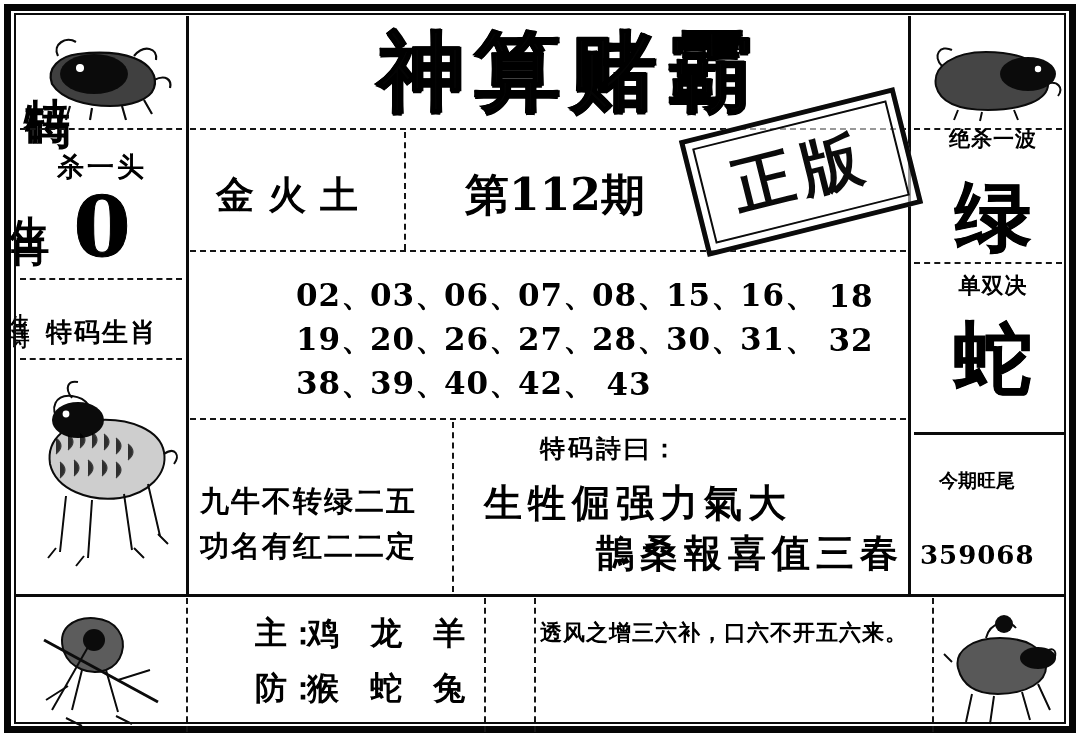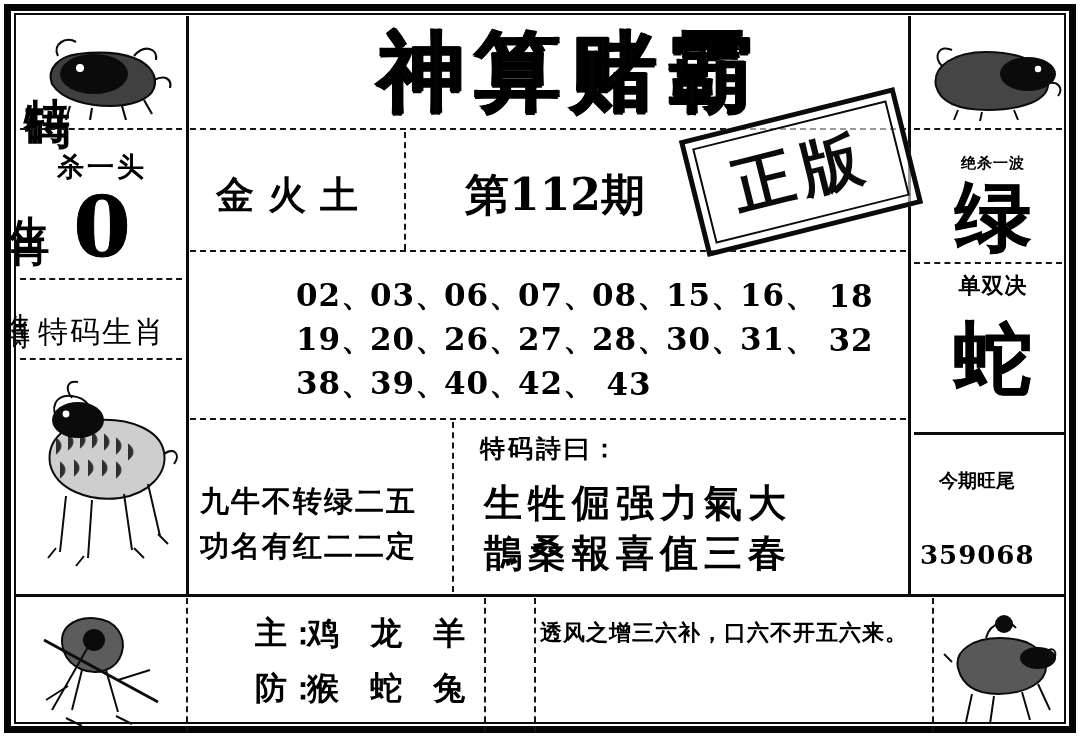--- a/index.html
+++ b/index.html
@@ -79,21 +79,21 @@
     font-family: "DejaVu Serif", serif;
   }
   #kill-head-number {
     left: 22px; top: 182px; width: 160px; height: 90px;
     font-size: 82px; font-weight: 900;
     font-family: "DejaVu Serif", serif;
     -webkit-text-stroke: 1px #000;
   }
   #zodiac-label {
     left: 18px; top: 313px; width: 168px; height: 38px;
-    font-size: 30px; font-weight: 400; letter-spacing: 2px;
+    font-size: 26px; font-weight: 700; letter-spacing: 2px;
     font-family: "DejaVu Serif", serif;
     text-align: right;
   }
   
   #elements {
     left: 196px; top: 168px; width: 196px; height: 54px;
     font-size: 38px; font-weight: 800; letter-spacing: 14px;
     font-family: "DejaVu Serif", serif;
   }
   #issue {
@@ -166,38 +166,38 @@
     font-family: "DejaVu Serif", serif;
   }
   #wave-line-0 { top: 482px; }
   #wave-line-1 { top: 527px; }
 
   
   #poem-title {
     left: 480px; top: 432px; width: 260px; height: 34px;
     font-size: 25px; font-weight: 700; letter-spacing: 3px;
     font-family: "DejaVu Serif", serif;
-    text-align: left;
+    text-align: center;
   }
   .poem-line {
     position: absolute;
     left: 484px;
     width: 420px;
     font-size: 38px;
     font-weight: 700;
     letter-spacing: 6px;
     font-family: "DejaVu Serif", serif;
   }
   #poem-line-0 { top: 478px; }
-  #poem-line-1 { top: 528px; }
+  #poem-line-1 { top: 528px; text-align: right; }
 
   
   #right-kill {
-    left: 918px; top: 148px; width: 150px; height: 30px;
-    font-size: 15px; font-weight: 700; letter-spacing: 1px;
+    left: 918px; top: 124px; width: 150px; height: 30px;
+    font-size: 21px; font-weight: 700; letter-spacing: 1px;
     font-family: "DejaVu Serif", serif;
   }
   #right-color {
     left: 918px; top: 168px; width: 150px; height: 100px;
     font-size: 76px; font-weight: 900;
     font-family: "DejaVu Serif", serif;
     -webkit-text-stroke: 1px #000;
   }
   #right-oddeven {
     left: 918px; top: 270px; width: 150px; height: 32px;

